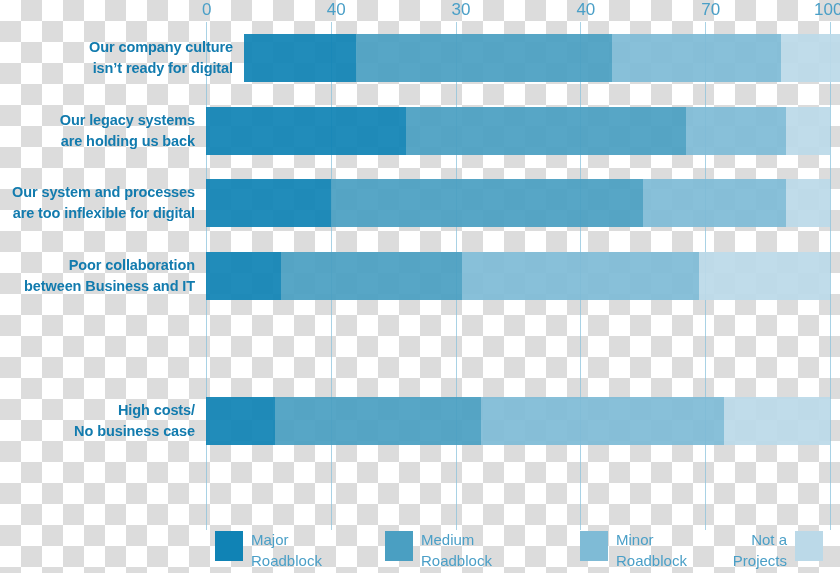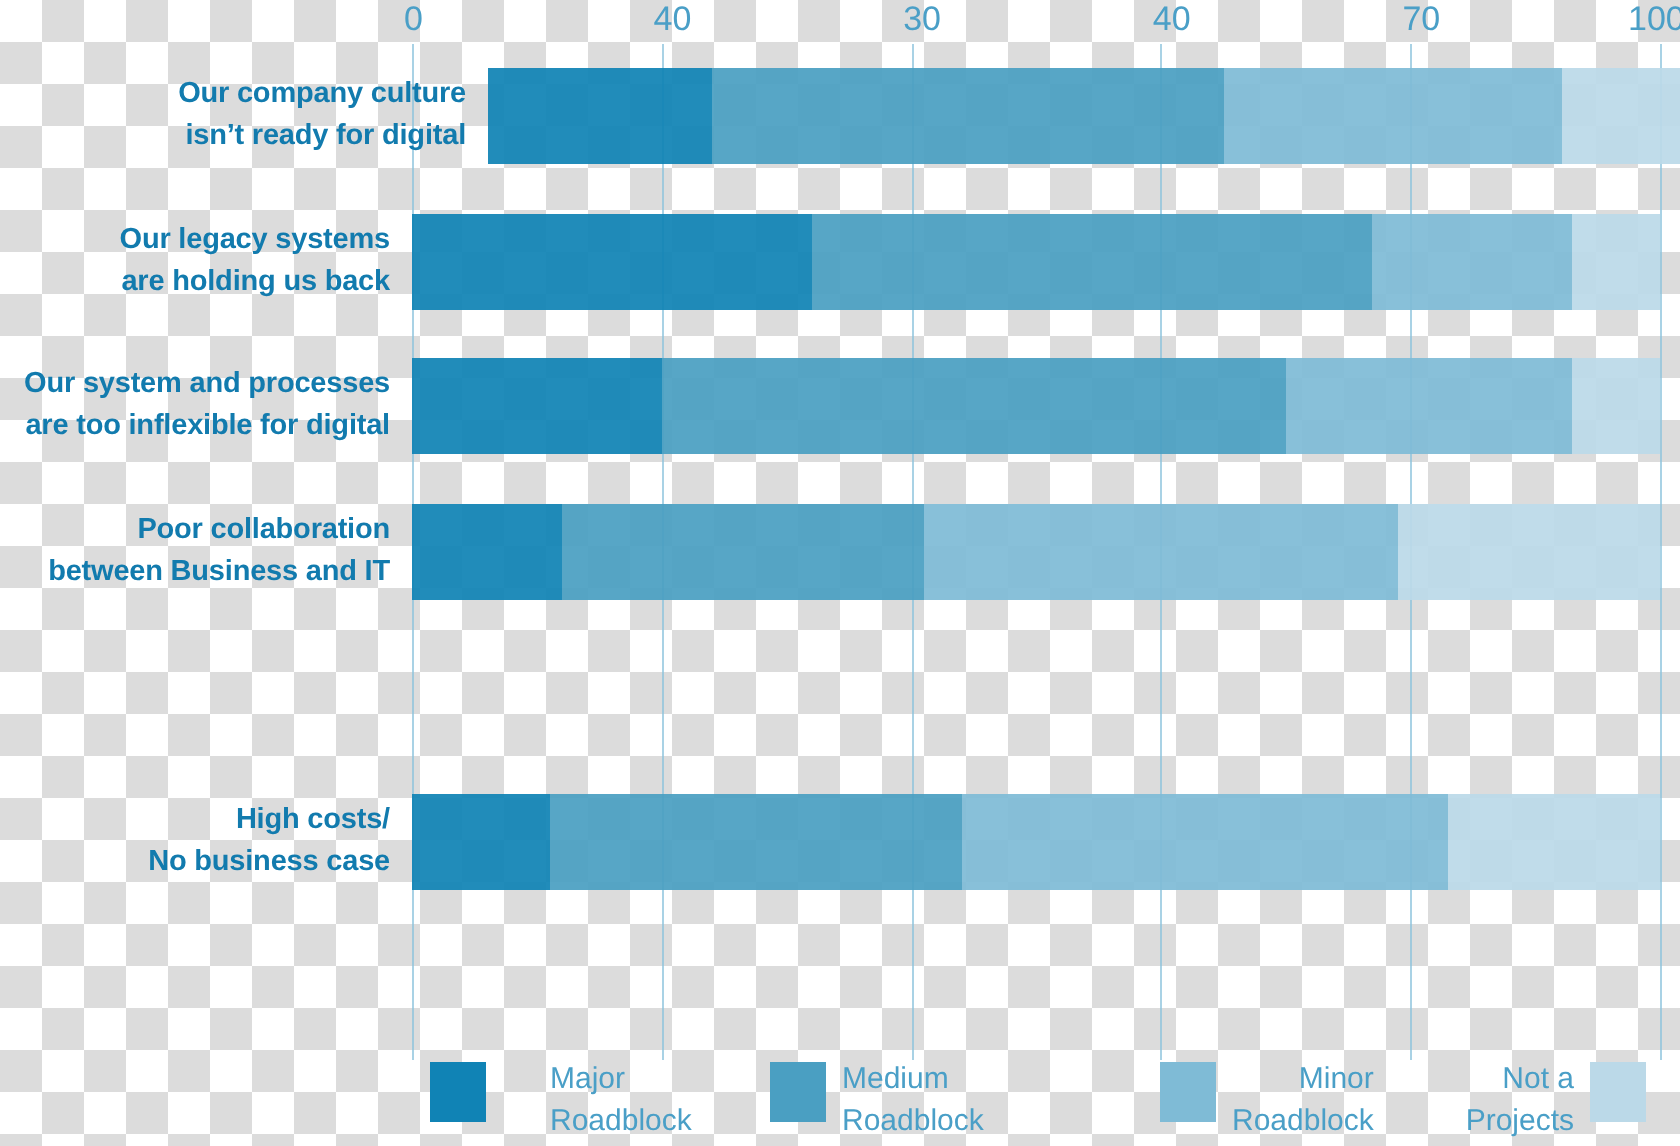--- a/index.html
+++ b/index.html
@@ -207,29 +207,29 @@
           <div class="seg" style="left: 274.64px; width: 205.92px; background: rgb(74, 159, 194); opacity: 0.93;"></div>
           <div class="seg" style="left: 480.56px; width: 243.36px; background: rgb(127, 187, 214); opacity: 0.93;"></div>
           <div class="seg" style="left: 723.92px; width: 106.08px; background: rgb(187, 217, 232); opacity: 0.93;"></div>
         </div>
       </div>
     </div>
 
   <div class="legend">
       <div class="legend-item" style="left: 215px; width: 200px;">
         <div class="legend-swatch" style="background: rgb(16, 131, 181); left: 0px;"></div>
-        <div class="legend-text" style="left: 36px; margin-left: 24px;">Major
+        <div class="legend-text" style="left: 36px;">Major
 Roadblock</div>
       </div>
       <div class="legend-item" style="left: 385px; width: 200px;">
         <div class="legend-swatch" style="background: rgb(74, 159, 194); left: 0px;"></div>
         <div class="legend-text" style="left: 36px;">Medium
 Roadblock</div>
       </div>
-      <div class="legend-item" style="left: 580px; width: 200px; text-align: right;">
+      <div class="legend-item" style="left: 580px; width: 200px;">
         <div class="legend-swatch" style="background: rgb(127, 187, 214); left: 0px;"></div>
         <div class="legend-text" style="left: 36px;">Minor
 Roadblock</div>
       </div>
       <div class="legend-item right" style="left: 795px; width: 200px;">
         <div class="legend-swatch" style="background: rgb(187, 217, 232); left: 0px;"></div>
         <div class="legend-text" style="left: -150px; width: 142px;">Not a
 Projects</div>
       </div>
     </div>

